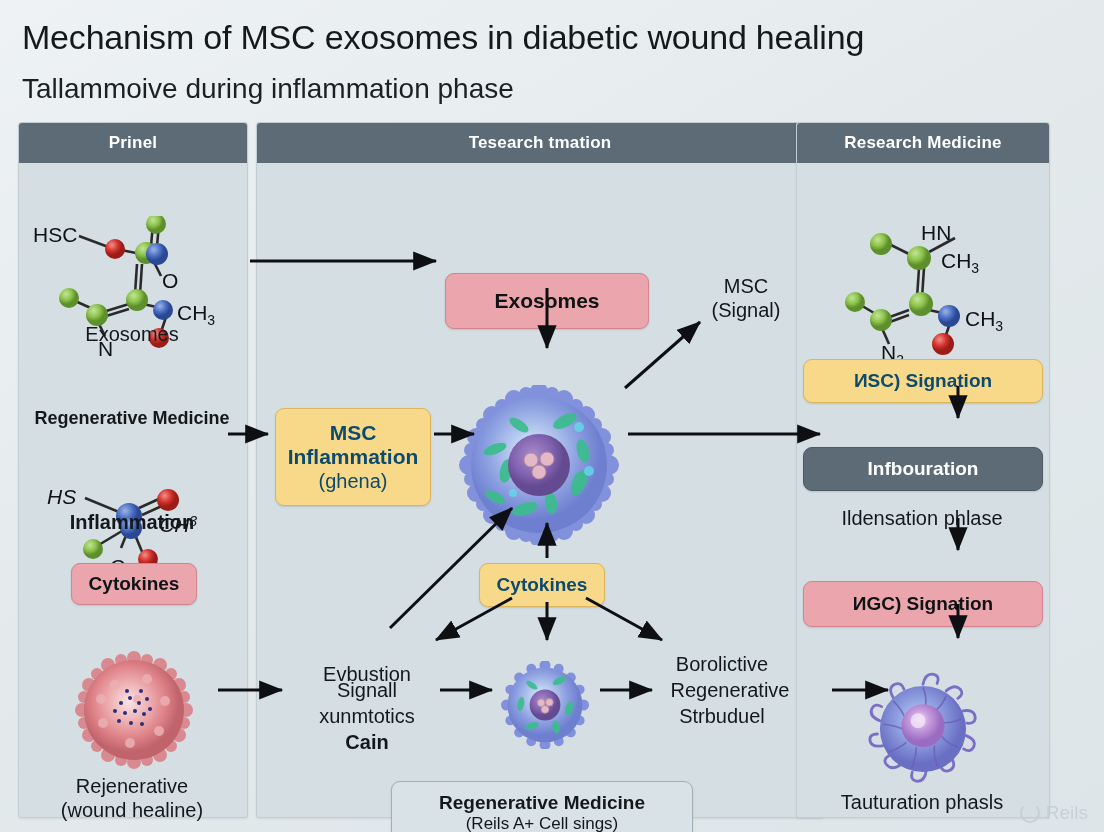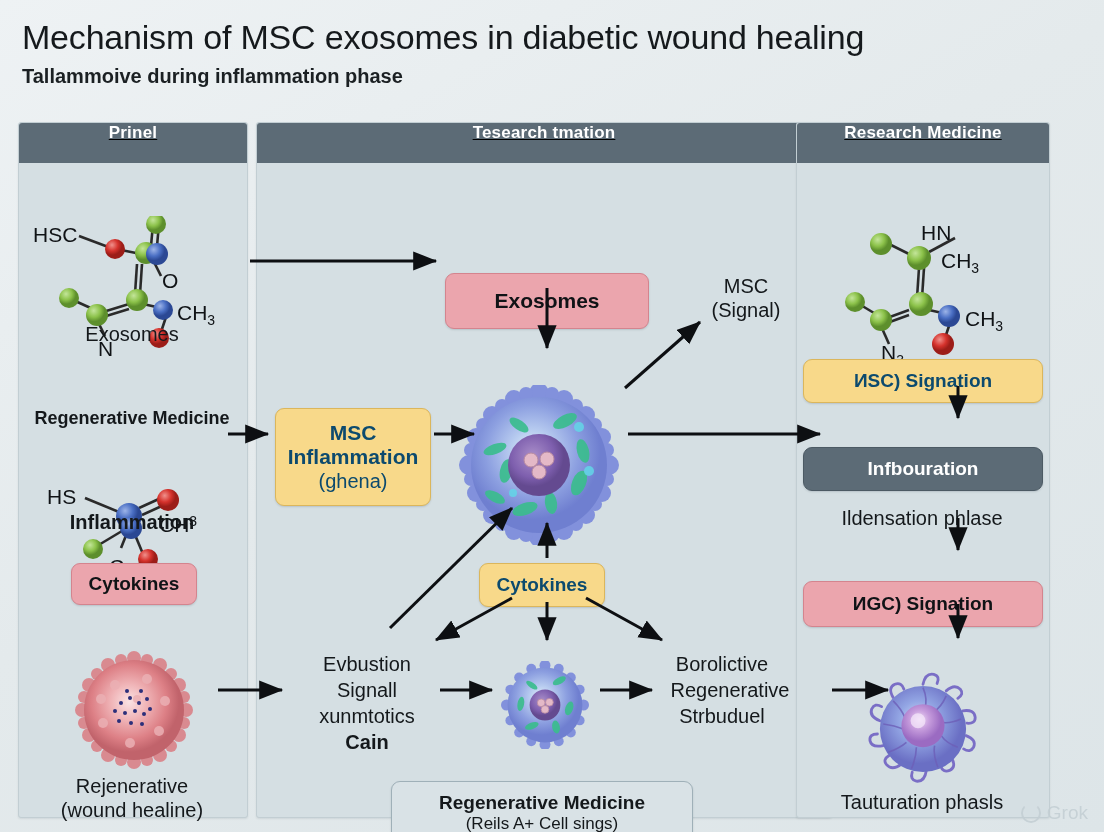--- a/index.html
+++ b/index.html
@@ -18,41 +18,41 @@
   
   .title-wrap{
     position:absolute;left:22px;top:18px;width:1060px;
   }
   .title-main{
     font-size:34px;font-weight:normal;color:#15191c;
     letter-spacing:-0.2px;line-height:1.12;
     white-space:nowrap;
   }
   .title-sub{
-    font-size:20px;font-weight:bold;color:#1b2023;
-    line-height:1.18;margin-top:9px;white-space:nowrap;
+    font-size:28px;font-weight:normal;color:#1b2023;
+    line-height:1.18;margin-top:16px;white-space:nowrap;
   }
 
   
   .panel{
     position:absolute;
     background:#d5dfe3;
     border:1px solid #c2ced3;
     border-radius:3px;
     box-shadow:0 1px 2px rgba(40,60,70,.10);
   }
   #panel-left  {left:18px;  top:122px; width:228px; height:694px;}
-  #panel-mid   {left:256px; top:122px; width:566px; height:694px;padding-left:8px;}
+  #panel-mid   {left:256px; top:122px; width:566px; height:694px;}
   #panel-right {left:796px; top:122px; width:252px; height:694px;}
 
   .panel-head{
     position:absolute;left:0;top:0;right:0;height:40px;
     background:#5c6b76;
     border-radius:3px 3px 0 0;
-    display:flex;justify-content:center;text-decoration:underline;
+    display:flex;align-items:center;justify-content:center;
   }
   .panel-head span{
     color:#ffffff;font-size:17px;font-weight:bold;letter-spacing:.2px;
   }
   .panel-body{position:absolute;left:0;top:40px;right:0;bottom:0;}
 
   
   .box{
     position:absolute;display:flex;flex-direction:column;
     align-items:center;justify-content:center;
@@ -160,21 +160,21 @@
             <text x="137" y="72" font-size="21">O</text>
             <text x="152" y="104" font-size="21">CH<tspan font-size="14" dy="5">3</tspan></text>
             <text x="73" y="140" font-size="21">N</text>
           </g>
         </svg>
       </div>
       <div class="cap" style="left:0;top:160px;width:226px;">Exosomes</div>
 
       <div class="cap hdr" style="left:0;top:245px;width:226px;">Regenerative Medicine</div>
 
-      <div class="mol" style="left:28px;top:272px;">
+      <div class="mol" style="left:28px;top:272px;font-style:italic;">
         <svg width="175" height="105" viewBox="0 0 175 105">
           <g stroke="#2a2a2a" stroke-width="2.6" fill="none">
             <line x1="38" y1="22" x2="72" y2="36"></line>
             <line x1="92" y1="32" x2="114" y2="22"></line>
             <line x1="95" y1="39" x2="117" y2="29"></line>
             <line x1="80" y1="52" x2="50" y2="70"></line>
             <line x1="86" y1="54" x2="96" y2="78"></line>
             <line x1="82" y1="52" x2="74" y2="72"></line>
           </g>
           <circle cx="82" cy="40" r="13" fill="url(#gB)"></circle>
@@ -357,21 +357,21 @@
               <circle cx="88" cy="74" r="7"></circle>
             <circle cx="80" cy="87" r="7"></circle>
           </g>
         </svg>
       </div>
 
       <div class="box yellow" style="left:222px;top:400px;width:124px;height:42px;">
         <div class="b1">Cytokines</div>
       </div>
 
-      <div class="cap" style="left:28px;top:490px;width:164px;">Evbustion</div>
+      <div class="cap" style="left:28px;top:500px;width:164px;">Evbustion</div>
       <div class="cap" style="left:28px;top:516px;width:164px;">Signall</div>
       <div class="cap" style="left:28px;top:542px;width:164px;">xunmtotics</div>
       <div class="cap bold" style="left:28px;top:568px;width:164px;">Cain</div>
 
       <div class="cell" style="left:244px;top:498px;">
         <svg width="88" height="88" viewBox="0 0 160 160">
           <g fill="#8291dc">
             <circle cx="80" cy="8" r="10"></circle>
               <circle cx="105" cy="14" r="9"></circle>
             <circle cx="127" cy="30" r="9"></circle>
@@ -556,16 +556,16 @@
       <line x1="958" y1="518" x2="958" y2="550"></line>
 
       <line x1="958" y1="604" x2="958" y2="638"></line>
 
       <line x1="832" y1="690" x2="888" y2="690"></line>
     </g>
   </svg>
 
   <div class="wm">
     <span class="ring"></span>
-    <span>Grok</span>
+    <span>Reils</span>
   </div>
 
 </div>
 
 </body></html>

